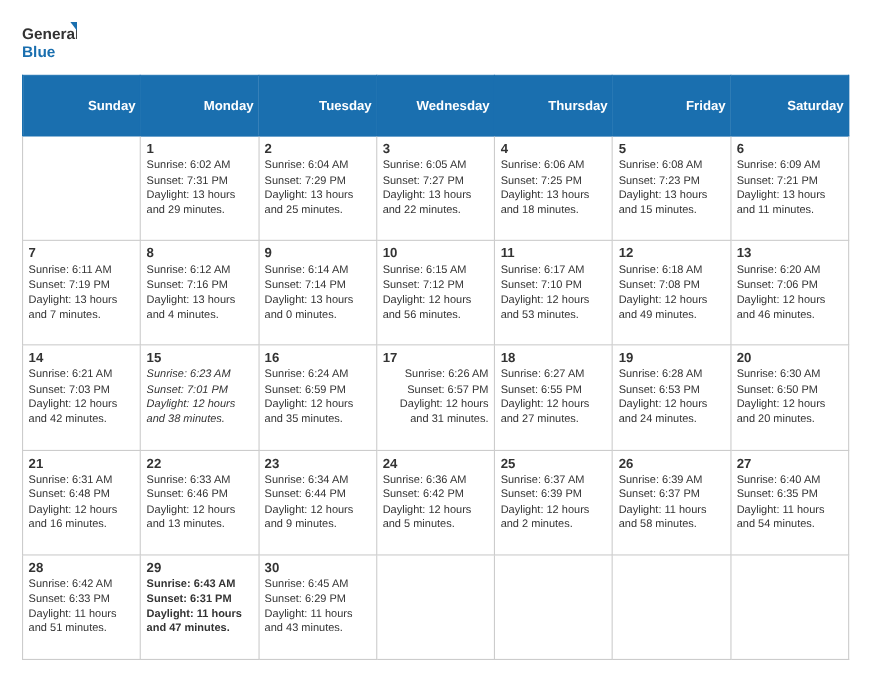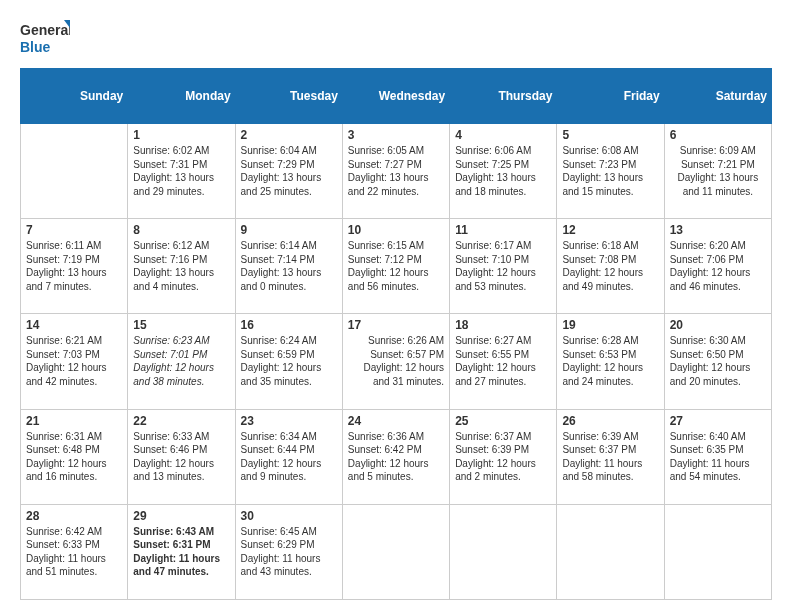--- a/index.html
+++ b/index.html
@@ -145,21 +145,21 @@
           </td>
           <td>
             <span class="day-number">5</span>
             <div class="day-info" style="white-space: pre-line;">Sunrise: 6:08 AM
 Sunset: 7:23 PM
 Daylight: 13 hours
 and 15 minutes.</div>
           </td>
           <td>
             <span class="day-number">6</span>
-            <div class="day-info" style="white-space: pre-line; text-align: center;">Sunrise: 6:09 AM
+            <div class="day-info" style="white-space: pre-line;">Sunrise: 6:09 AM
 Sunset: 7:21 PM
 Daylight: 13 hours
 and 11 minutes.</div>
           </td>
         </tr>
         <tr>
           <td>
             <span class="day-number">7</span>
             <div class="day-info" style="white-space: pre-line;">Sunrise: 6:11 AM
 Sunset: 7:19 PM

